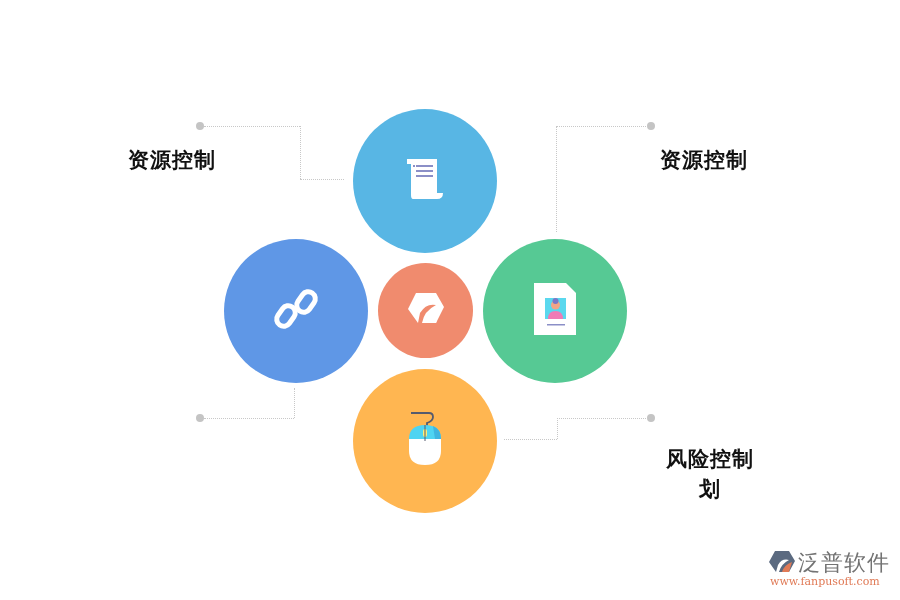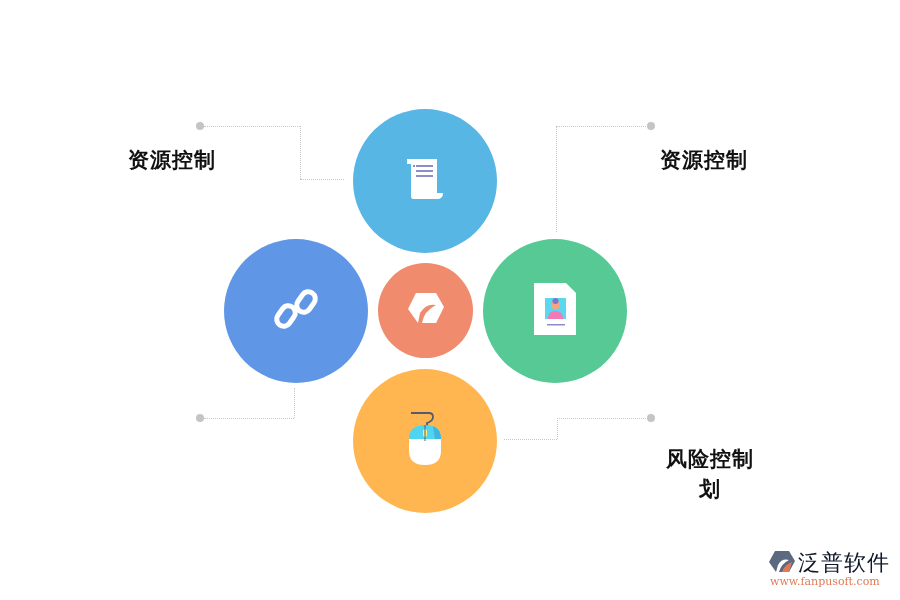--- a/index.html
+++ b/index.html
@@ -14,21 +14,21 @@
       box-shadow: 0 0 0 2px rgba(255,255,255,0.9);
     }
     .label {
       position: absolute; font-size: 21px; font-weight: bold; color: #111;
       letter-spacing: 1px; line-height: 30px; text-align: center;
     }
     .dot { position: absolute; width: 8px; height: 8px; border-radius: 50%; background: #c4c4c4; }
     .hline { position: absolute; height: 0; border-top: 1px dotted #c8c8c8; }
     .vline { position: absolute; width: 0; border-left: 1px dotted #c8c8c8; }
     .logo { position: absolute; left: 768px; top: 548px; width: 124px; height: 44px; }
-    .logo-title { position: absolute; left: 30px; top: 0; font-size: 22px; color: #0f172a; letter-spacing: 1px; white-space: nowrap; }
+    .logo-title { position: absolute; left: 30px; top: 0; font-size: 22px; color: #737373; letter-spacing: 1px; white-space: nowrap; }
     .logo-url { position: absolute; left: 2px; top: 27px; font-family: "DejaVu Serif", serif; font-size: 11px; color: #e07a56; white-space: nowrap; text-align: center; }
   </style>
 </head>
 <body>
 
 <div class="canvas">
 
   <div class="dot" style="left:196px;top:122px;"></div>
   <div class="hline" style="left:204px;top:126px;width:96px;"></div>
   <div class="vline" style="left:300px;top:126px;height:53px;"></div>

